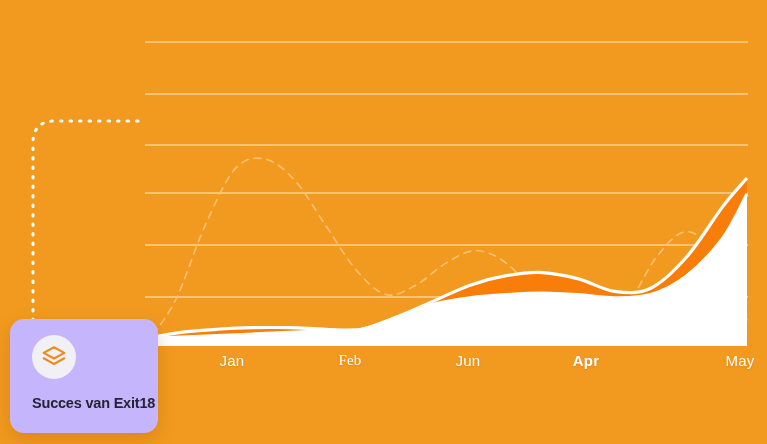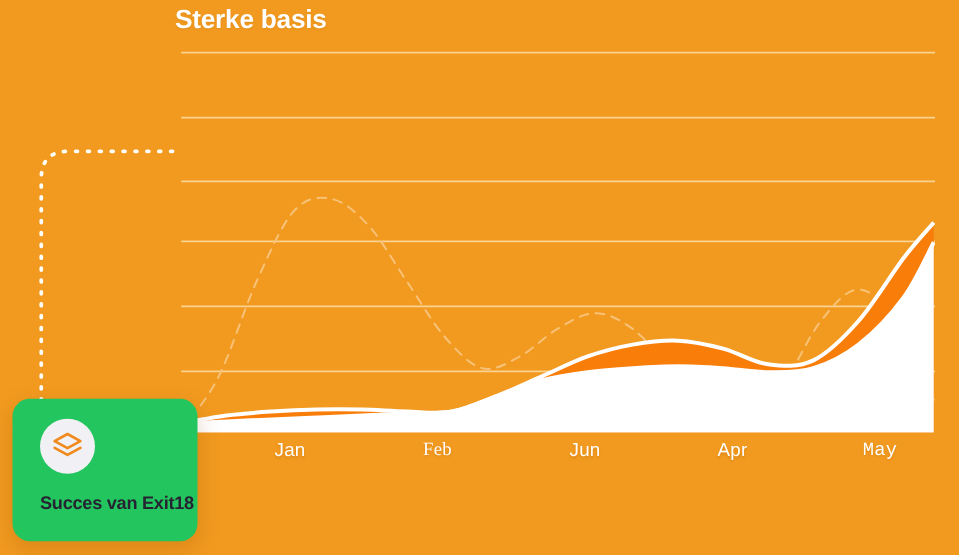--- a/index.html
+++ b/index.html
@@ -55,21 +55,21 @@
     text-shadow:0 1px 2px rgba(150,85,0,.25);
     transform:translateX(-50%);
     white-space:nowrap;
   }
 
   
   .info-card{
     position:absolute;
     left:10px;top:319px;
     width:148px;height:114px;
-    background:#22c55e;
+    background:#c4b5fd;
     border-radius:14px;
     box-shadow:0 6px 18px rgba(130,70,0,.22);
     overflow:hidden;
   }
   .card-icon-wrap{
     position:absolute;
     left:22px;top:16px;
     width:44px;height:44px;
     border-radius:50%;
     background:#F1F0F5;
@@ -83,21 +83,20 @@
     color:#262432;
     letter-spacing:-0.2px;
     white-space:nowrap;
   }
 </style>
 </head>
 <body>
 
 <div id="stage">
 
-  <div class="chart-title">Sterke basis</div>
 
   <svg id="plot" viewBox="0 0 767 444" preserveAspectRatio="none">
     <defs>
       <clipPath id="plotclip">
         <rect x="145" y="24" width="603" height="322"></rect>
       </clipPath>
       <filter id="cardshadow" x="-30%" y="-30%" width="180%" height="180%">
         <feDropShadow dx="0" dy="3" stdDeviation="5" flood-color="#8a4d00" flood-opacity="0.22"></feDropShadow>
       </filter>
     </defs>
@@ -121,22 +120,22 @@
 
     <path id="line-white" fill="none" stroke="#FFFFFF" stroke-width="3.2" stroke-linejoin="round" clip-path="url(#plotclip)" d="M 145.00 338.70 C 151.02 338.44, 169.08 337.65, 181.12 337.13 C 193.16 336.60, 205.20 336.07, 217.24 335.55 C 229.28 335.03, 241.32 334.50, 253.36 333.98 C 265.40 333.45, 277.44 332.92, 289.48 332.40 C 301.52 331.88, 313.56 331.35, 325.60 330.82 C 337.64 330.30, 349.68 331.61, 361.72 329.25 C 373.76 326.89, 385.80 320.85, 397.84 316.65 C 409.88 312.45, 421.92 307.20, 433.96 304.05 C 446.00 300.90, 458.04 299.32, 470.08 297.75 C 482.12 296.18, 494.16 295.39, 506.20 294.60 C 518.24 293.81, 530.28 293.02, 542.32 293.02 C 554.36 293.02, 566.40 293.81, 578.44 294.60 C 590.48 295.39, 602.52 297.75, 614.56 297.75 C 626.60 297.75, 638.64 298.28, 650.68 294.60 C 662.72 290.93, 674.76 285.15, 686.80 275.70 C 698.84 266.25, 712.89 251.55, 722.92 237.90 C 732.95 224.25, 742.99 201.15, 747.00 193.80"></path>
 
     <path id="connector-path" fill="none" stroke-width="3" stroke-linecap="round" stroke-dasharray="1.5 8" d="M 33 330 L 33 143 Q 33 121 55 121 L 146 121" stroke="#FFFFFF"></path>
   </svg>
 
   <div class="xaxis" id="xaxis">
       <div class="xtick" style="left: 193px;">Jan</div>
       <div class="xtick" style="left: 311px; font-family: Liberation Serif, serif;">Feb</div>
       <div class="xtick" style="left: 429px;">Jun</div>
-      <div class="xtick" style="left: 547px;">Apr</div>
-      <div class="xtick" style="left: 665px; font-family: Liberation Mono, monospace;">May</div>
+      <div class="xtick" style="left: 547px; font-weight: bold;">Apr</div>
+      <div class="xtick" style="left: 701px;">May</div>
     </div>
 
   <div class="info-card">
     <div class="card-icon-wrap">
       <svg width="26" height="26" viewBox="0 0 24 24" fill="none" stroke="#F08A1E" stroke-width="2" stroke-linejoin="round" stroke-linecap="round">
         <polygon points="12,3 21.5,8.2 12,13.4 2.5,8.2"></polygon>
         <polyline points="2.5,13.2 12,18.4 21.5,13.2"></polyline>
       </svg>
     </div>
     <div class="card-label">Succes van Exit18</div>

